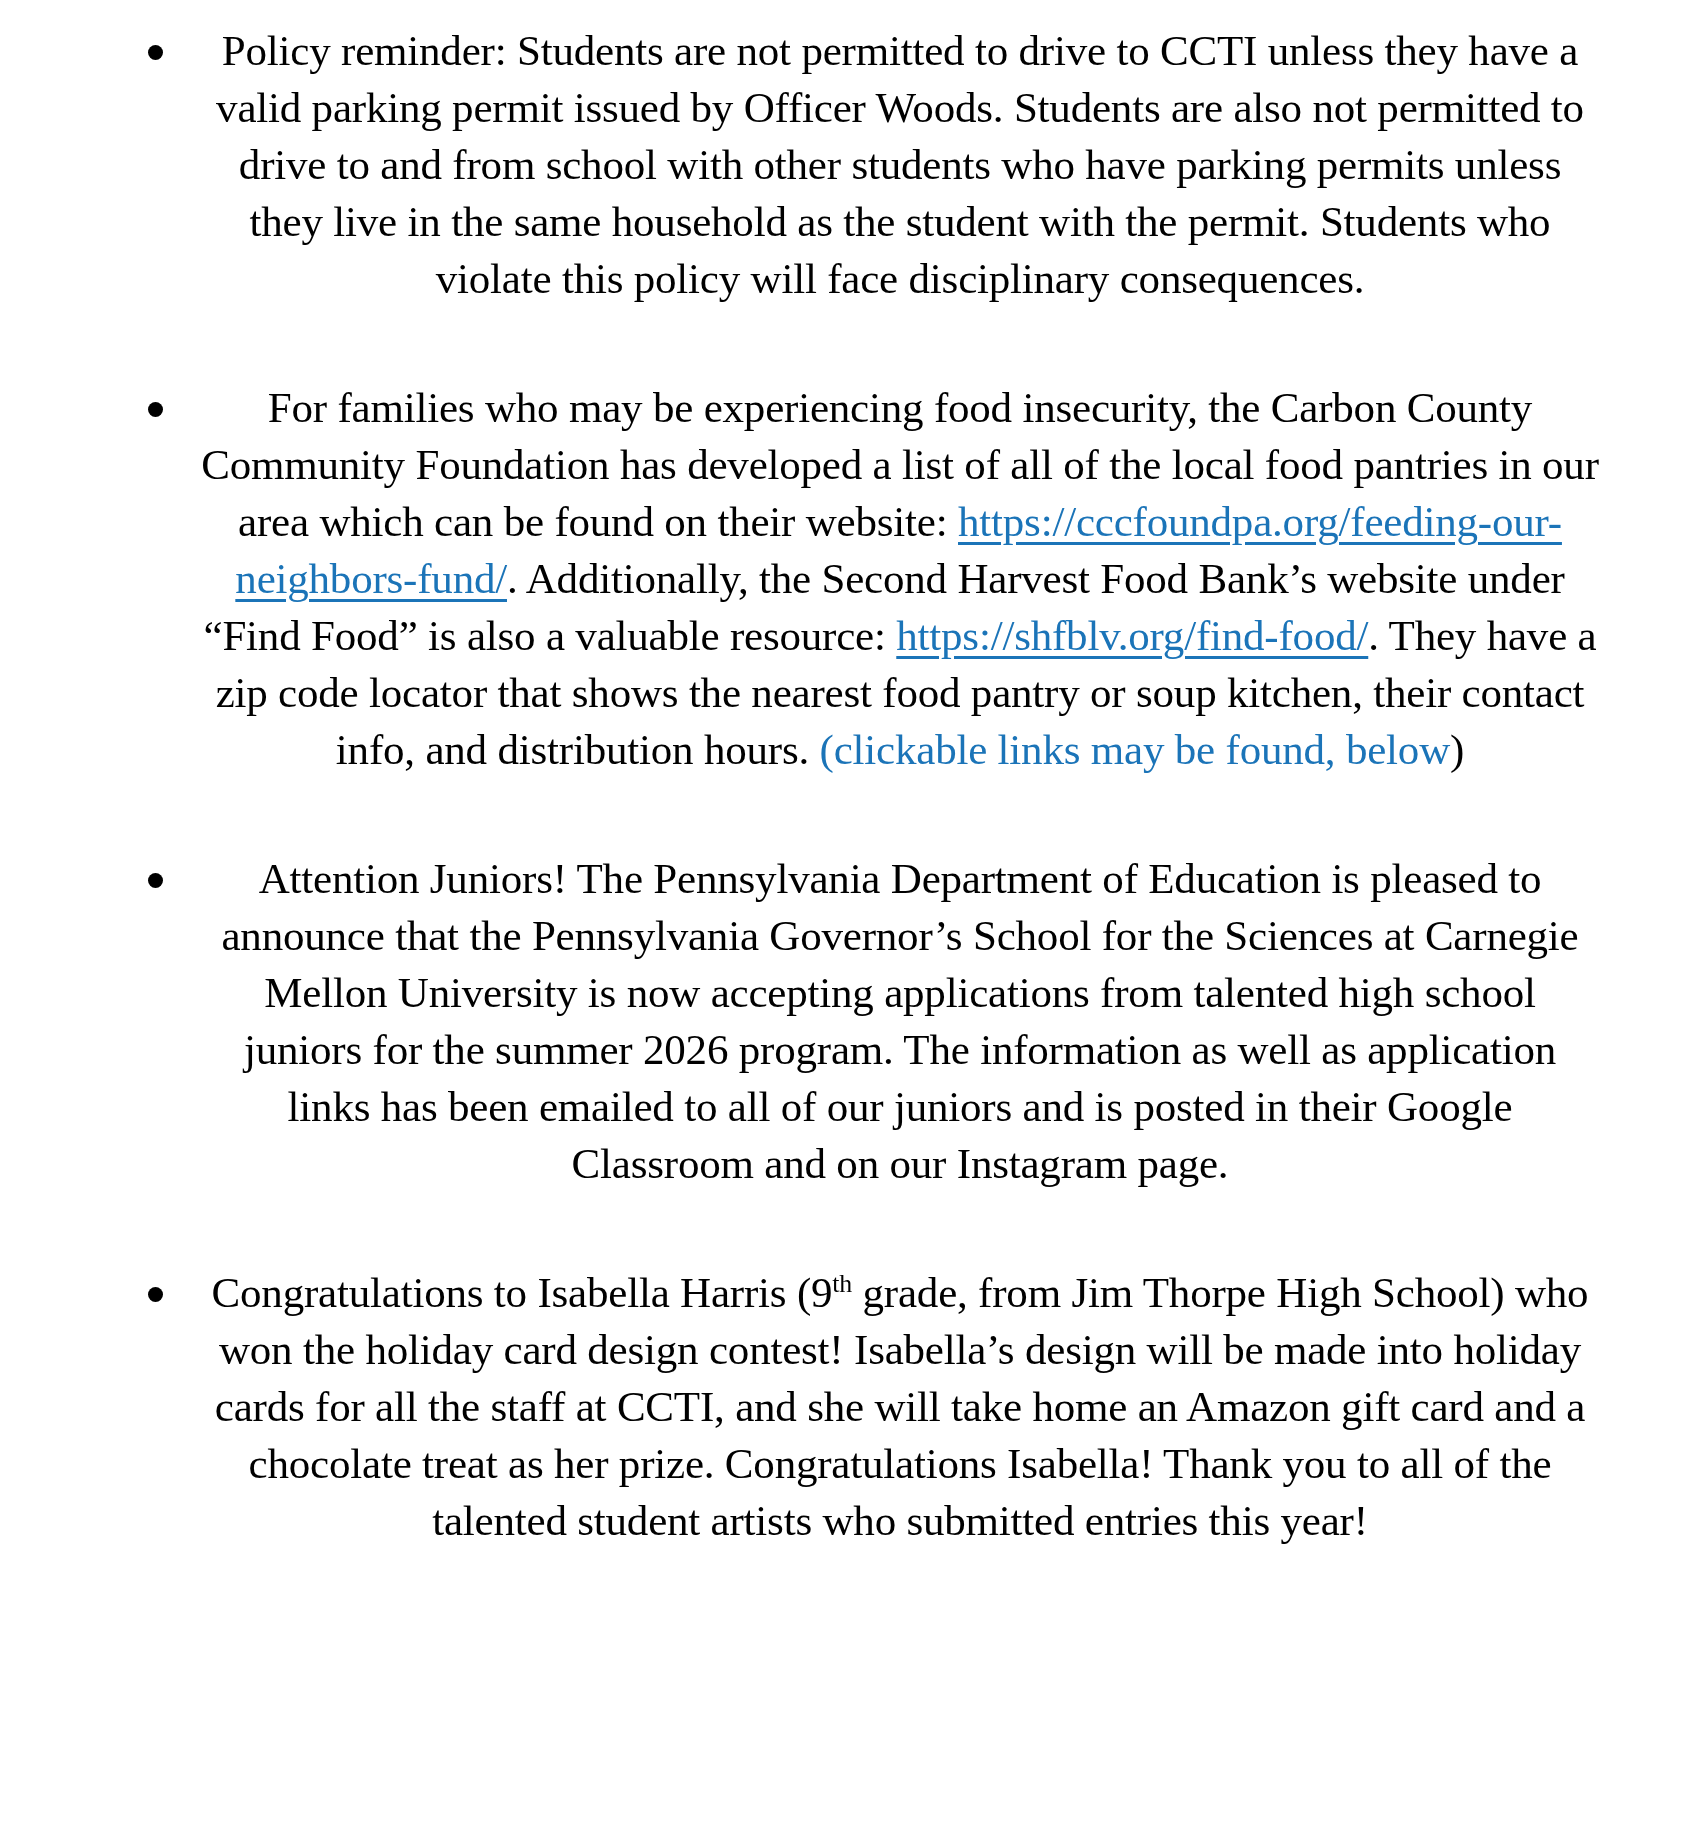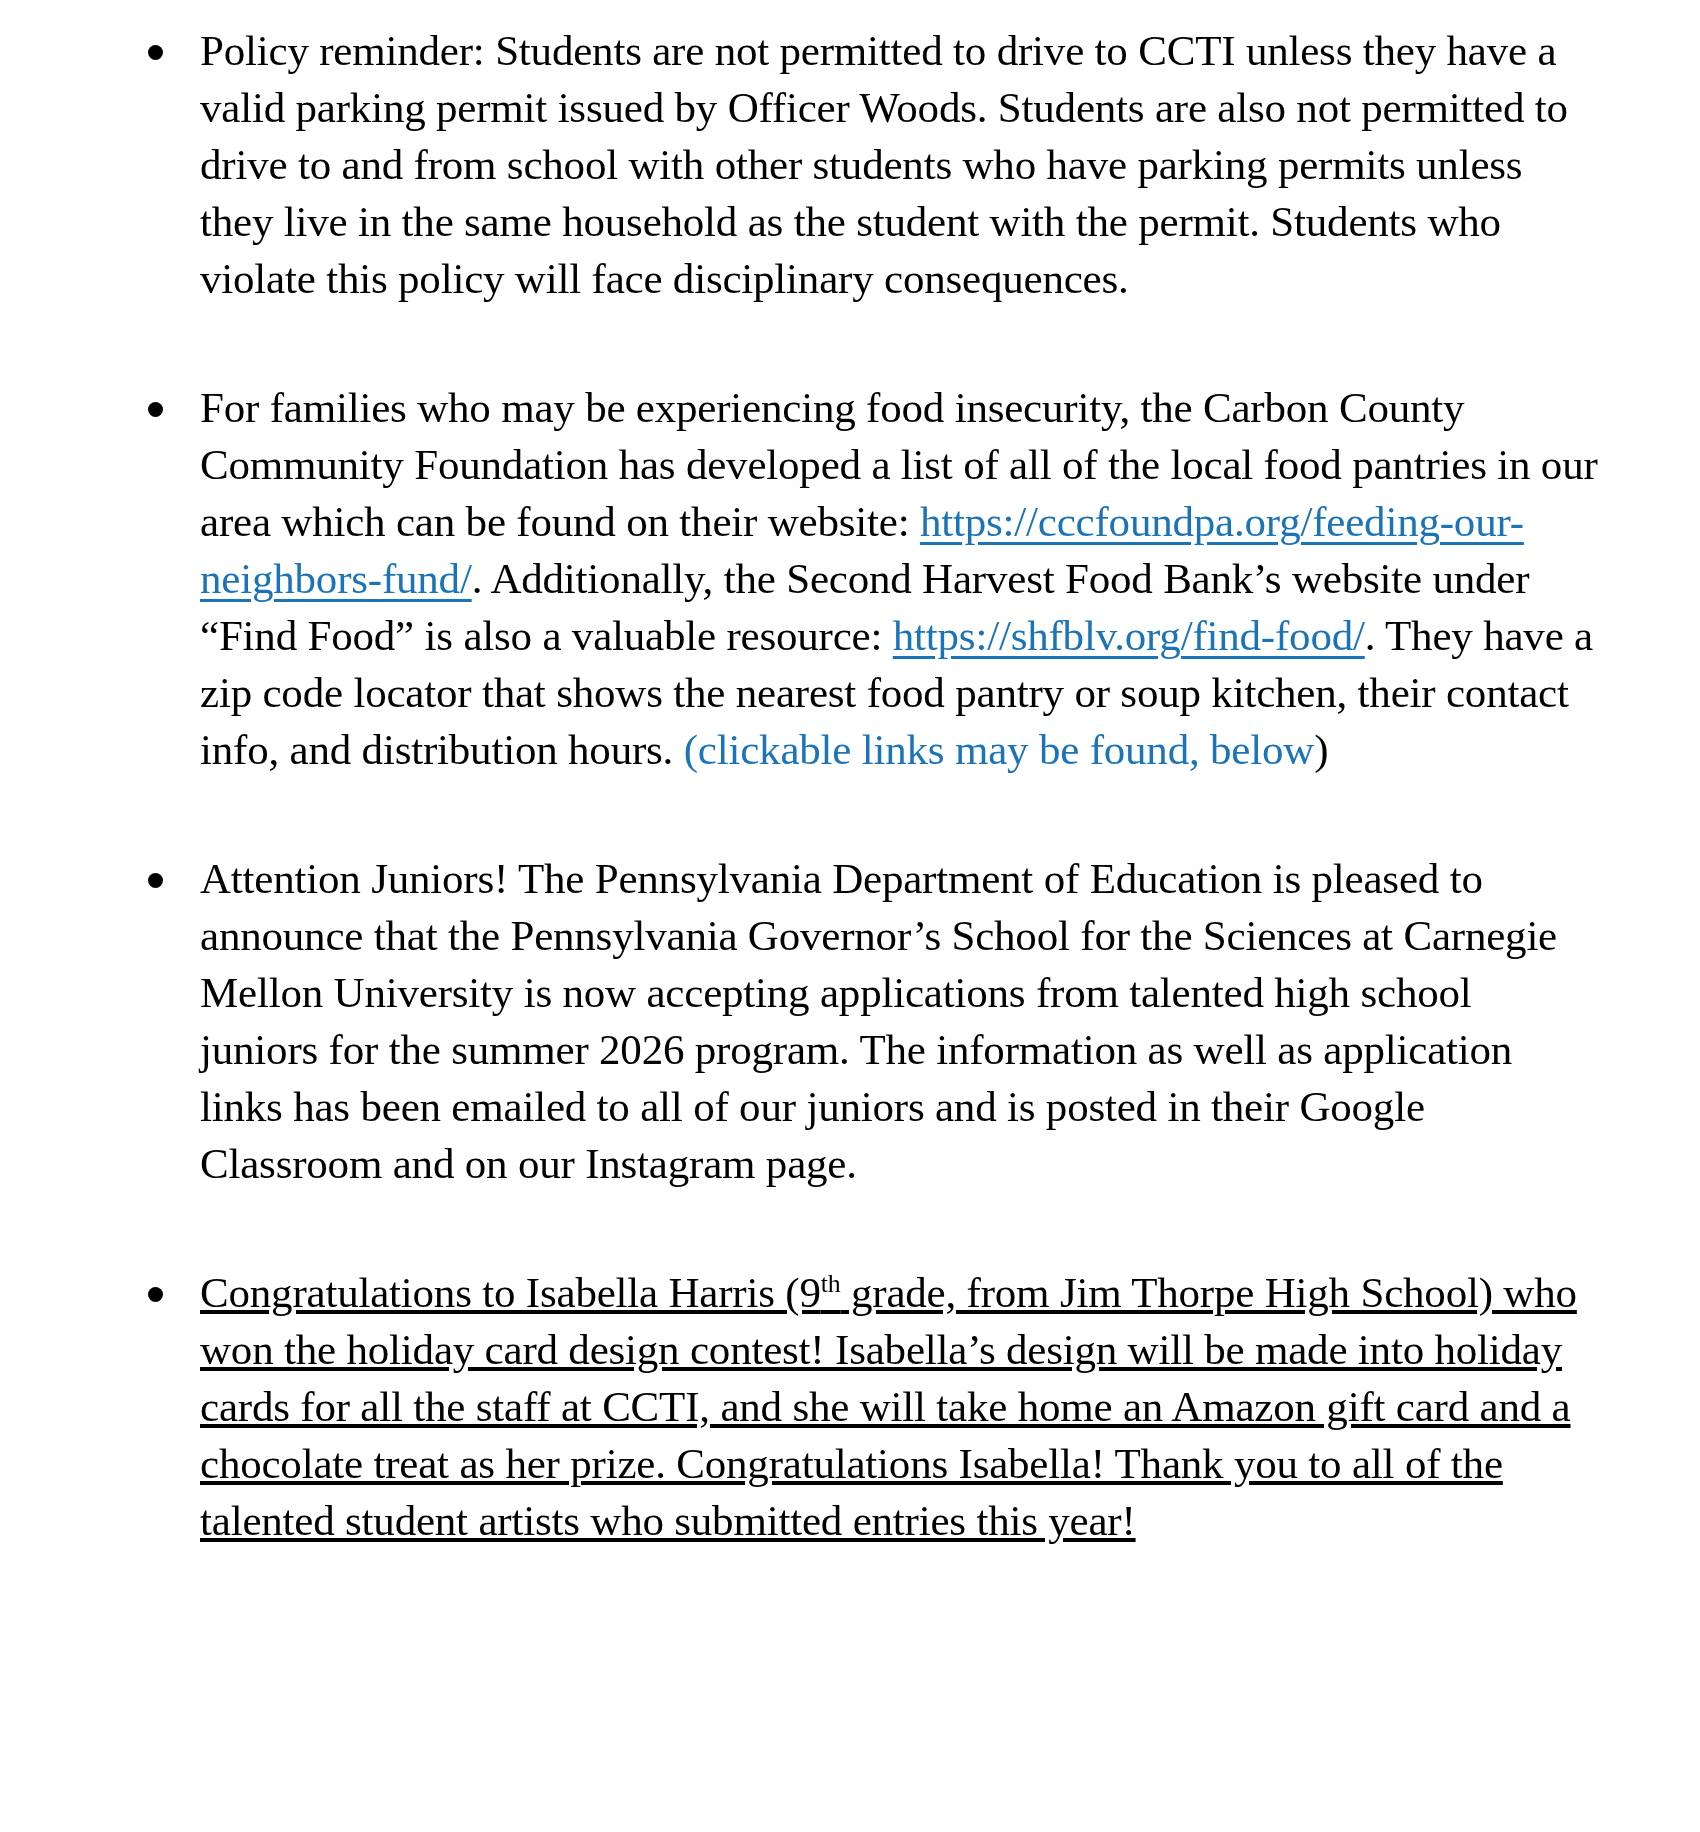--- a/index.html
+++ b/index.html
@@ -17,34 +17,35 @@
     height: 1832px;
     background: var(--page-bg);
     color: var(--text-color);
     font-family: "Liberation Serif", serif;
     overflow: hidden;
   }
   .page {
     width: 1700px;
     height: 1348px;
     padding: 22px 100px 0 200px; 
+    text-align: center;
   }
   .bullet-list {
     list-style: none;
     margin: 0;
     padding: 0;
     font-size: 43px;
     line-height: 57px;
     letter-spacing: -0.2px;
   }
   .bullet-item {
     position: relative;
     margin: 0 0 72px 0;
   }
-  .bullet-item:last-child { margin-bottom: 12px; text-decoration: underline; }
+  .bullet-item:last-child { margin-bottom: 12px; }
   .bullet-marker {
     position: absolute;
     left: -52px;
     top: 23px;
     width: 15px;
     height: 15px;
     border-radius: 50%;
     background: var(--text-color);
   }
   .bullet-content {

